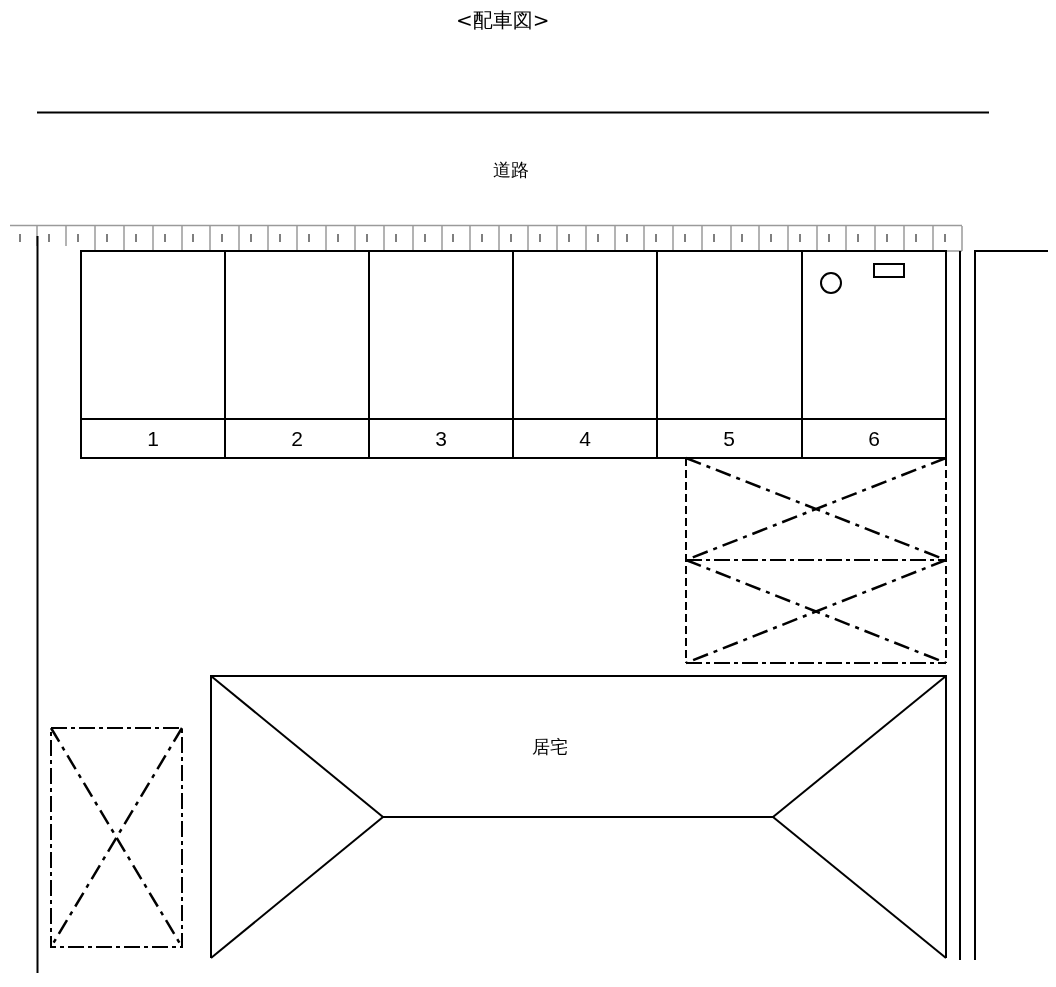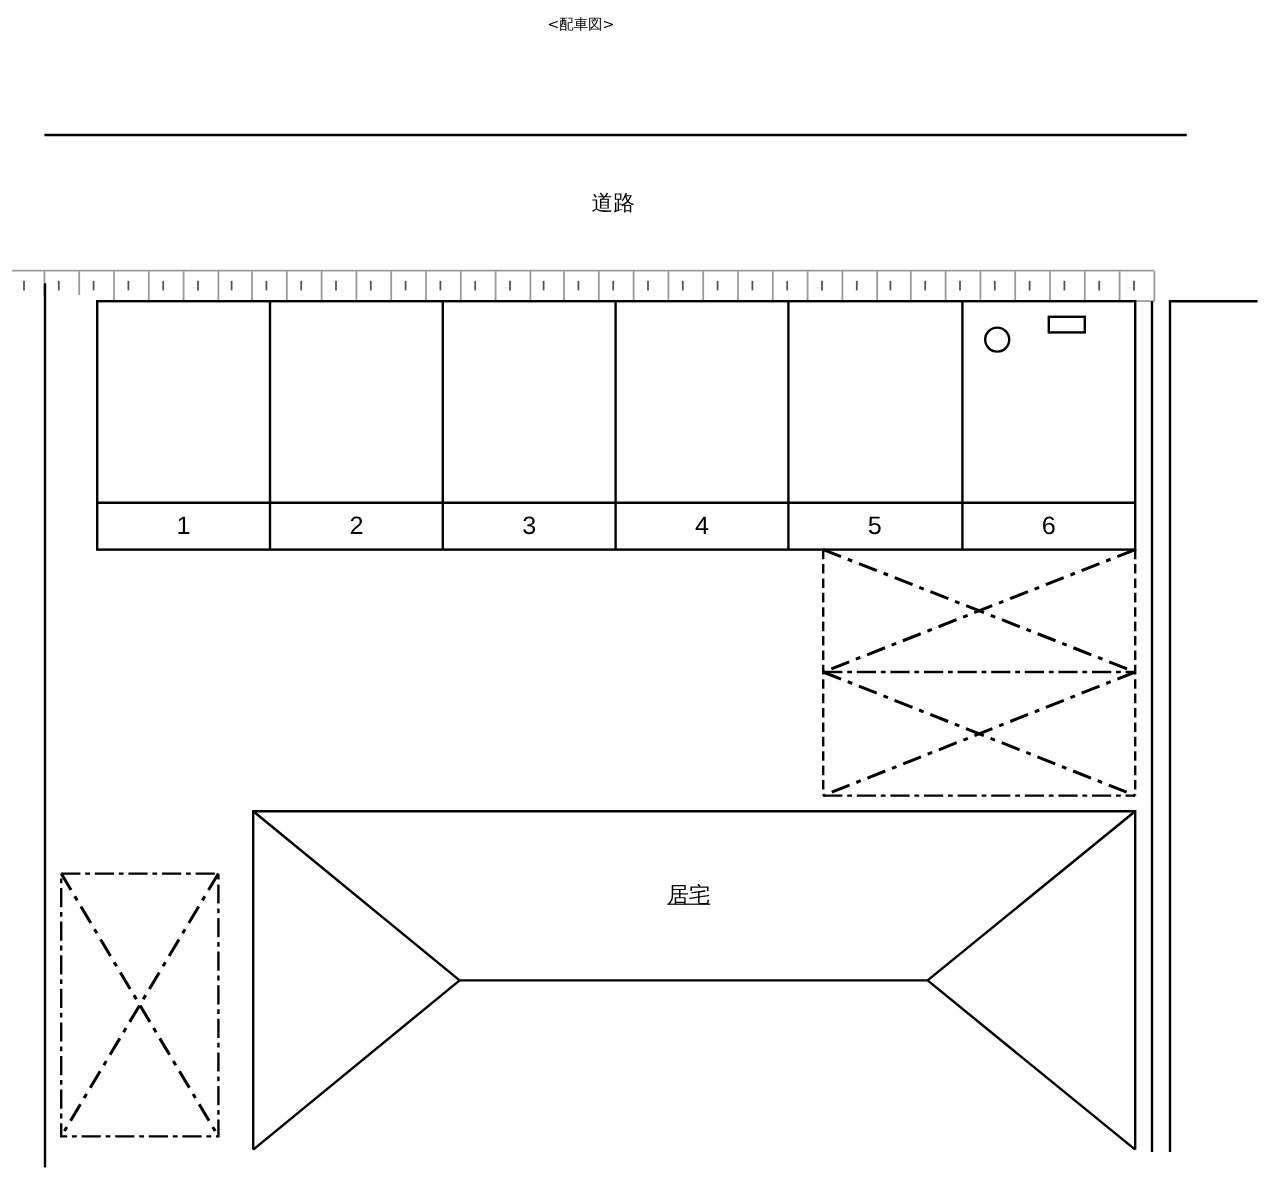--- a/index.html
+++ b/index.html
@@ -1,22 +1,22 @@
 <!DOCTYPE html>
 <html><head>
   <meta charset="utf-8">
   <style>
     html, body { margin: 0; padding: 0; background: #ffffff; }
     body { width: 1056px; height: 987px; position: relative; overflow: hidden;
            font-family: "DejaVu Sans", sans-serif; color: #000; }
     svg { position: absolute; left: 0; top: 0; }
     .lbl { position: absolute; font-size: 18px; line-height: 20px; white-space: nowrap; }
-    .title { left: 456px; top: 10px; font-size: 12px; }
+    .title { left: 456px; top: 10px; font-size: 20px; }
     .road  { left: 493px; top: 160px; }
-    .house { left: 556px; top: 737px; text-decoration: underline; }
+    .house { left: 532px; top: 737px; }
     .num { position: absolute; top: 426px; width: 144px; text-align: center;
            font-family: "Liberation Sans", sans-serif; font-size: 21px; line-height: 26px; }
   </style>
 </head>
 <body>
 
 <svg width="1056" height="987" viewBox="0 0 1056 987">
 
   <line x1="37" y1="112.5" x2="989" y2="112.5" stroke="#000" stroke-width="2"></line>
 

